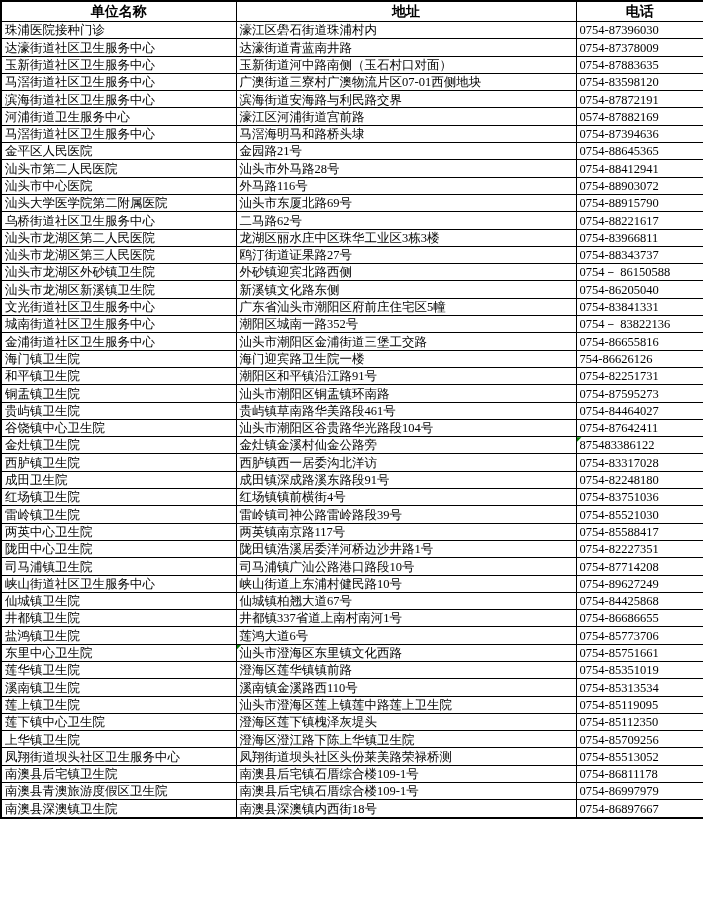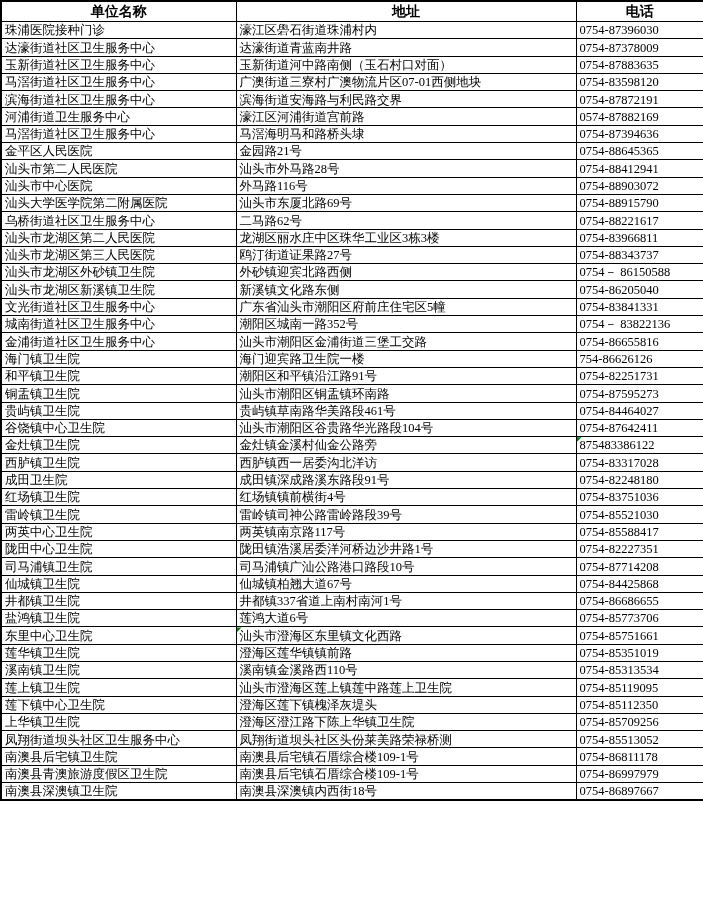--- a/index.html
+++ b/index.html
@@ -217,20 +217,25 @@
         <td><span class="cellval">陇田中心卫生院</span></td>
         <td><span class="cellval">陇田镇浩溪居委洋河桥边沙井路1号</span></td>
         <td><span class="cellval">0754-82227351</span></td>
       </tr>
       <tr>
         <td><span class="cellval">司马浦镇卫生院</span></td>
         <td><span class="cellval">司马浦镇广汕公路港口路段10号</span></td>
         <td><span class="cellval">0754-87714208</span></td>
       </tr>
       <tr>
+        <td><span class="cellval">峡山街道社区卫生服务中心</span></td>
+        <td><span class="cellval">峡山街道上东浦村健民路10号</span></td>
+        <td><span class="cellval">0754-89627249</span></td>
+      </tr>
+      <tr>
         <td><span class="cellval">仙城镇卫生院</span></td>
         <td><span class="cellval">仙城镇柏翘大道67号</span></td>
         <td><span class="cellval">0754-84425868</span></td>
       </tr>
       <tr>
         <td><span class="cellval">井都镇卫生院</span></td>
         <td><span class="cellval">井都镇337省道上南村南河1号</span></td>
         <td><span class="cellval">0754-86686655</span></td>
       </tr>
       <tr>

